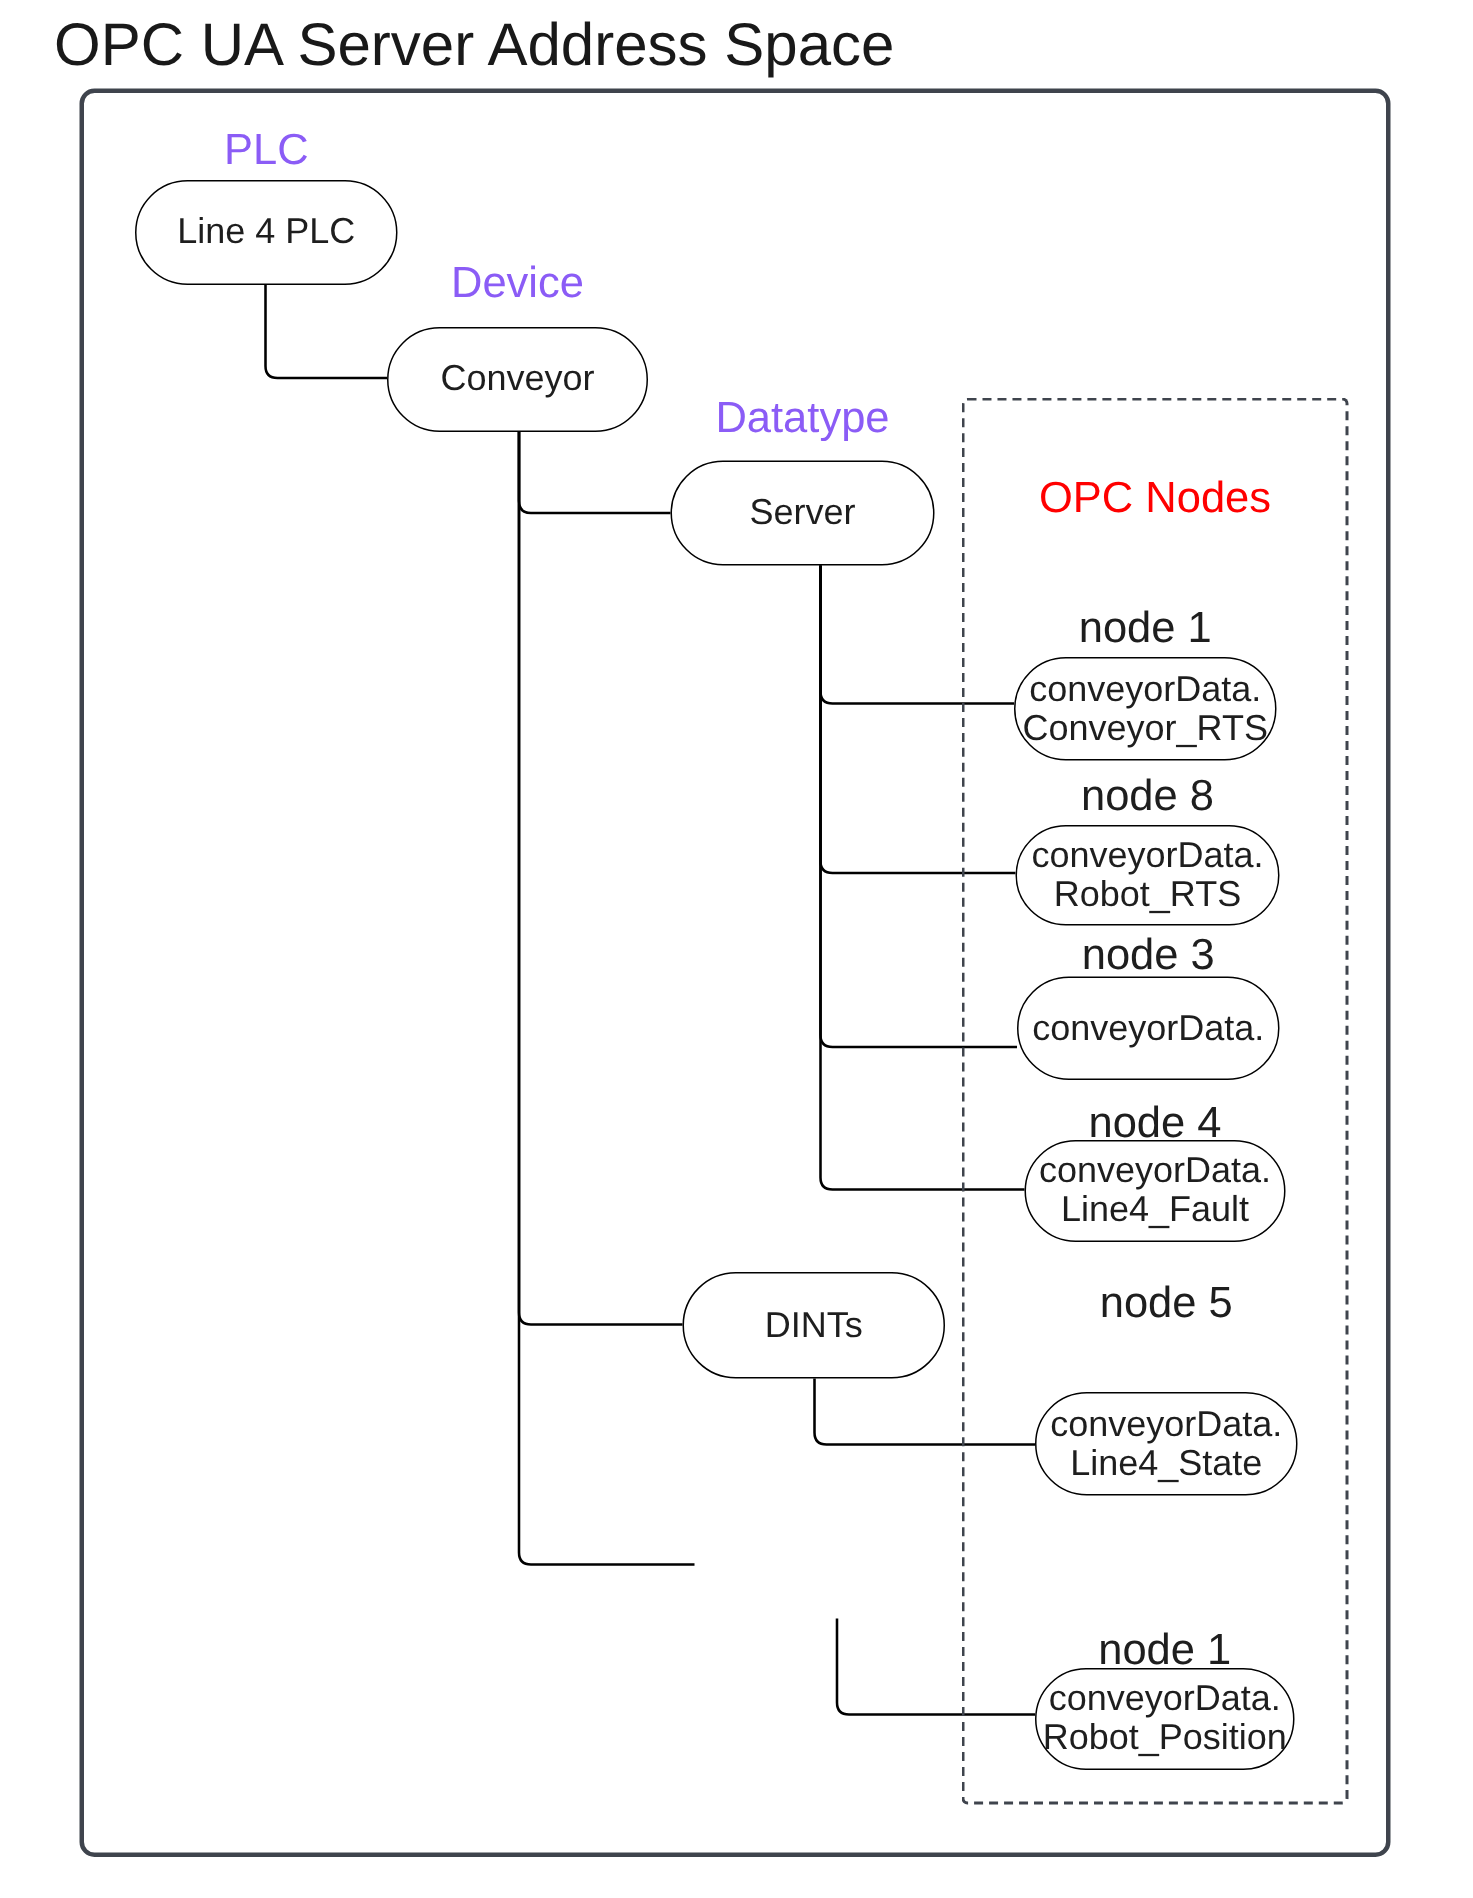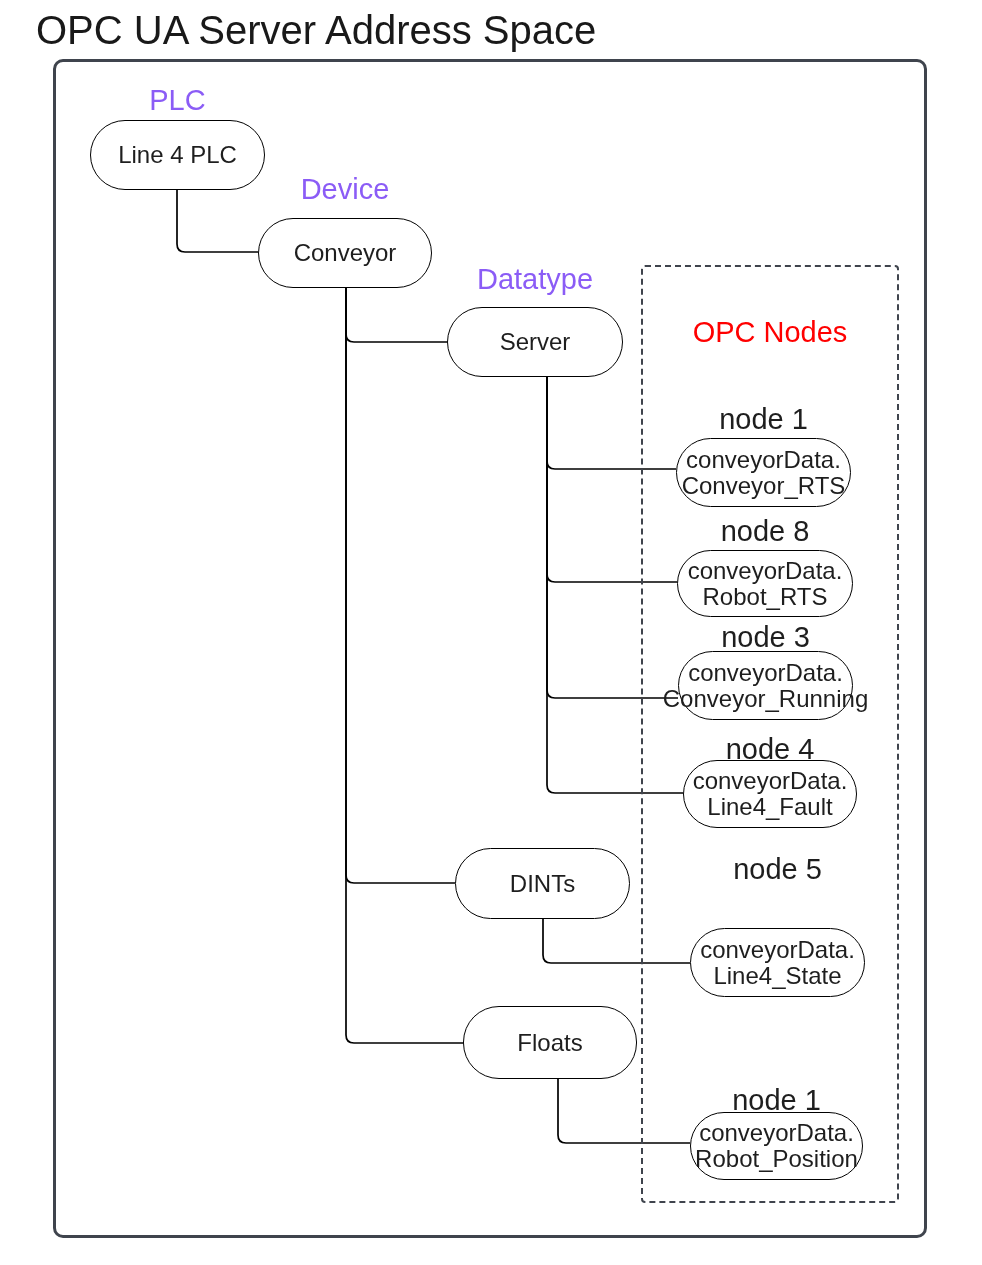--- a/index.html
+++ b/index.html
@@ -81,40 +81,37 @@
   </div>
   <div class="oval" style="left:258px;top:218px;width:174px;height:70px;">
     <span class="txt">Conveyor</span>
   </div>
   <div class="oval" style="left:447px;top:307px;width:176px;height:70px;">
     <span class="txt">Server</span>
   </div>
   <div class="oval" style="left:455px;top:848px;width:175px;height:71px;">
     <span class="txt">DINTs</span>
   </div>
-  <div class="oval" style="left:463px;top:1006px;width:174px;height:73px;">
-    <span class="txt">Floats</span>
-  </div>
 
   <div class="node-label" style="left:676px;width:175px;top:406px;">node 1</div>
   <div class="oval" style="left:676px;top:438px;width:175px;height:69px;">
     <span class="txt"><span>conveyorData.</span><br>
     <span>Conveyor_RTS</span></span>
   </div>
 
   <div class="node-label" style="left:677px;width:176px;top:518px;">node 8</div>
   <div class="oval" style="left:677px;top:550px;width:176px;height:67px;">
     <span class="txt"><span>conveyorData.</span><br>
     <span>Robot_RTS</span></span>
   </div>
 
   <div class="node-label" style="left:678px;width:175px;top:624px;">node 3</div>
   <div class="oval" style="left:678px;top:651px;width:175px;height:69px;">
     <span class="txt"><span>conveyorData.</span><br>
-    <span>Conveyor_Running</span></span>
+    </span>
   </div>
 
   <div class="node-label" style="left:683px;width:174px;top:736px;">node 4</div>
   <div class="oval" style="left:683px;top:760px;width:174px;height:68px;">
     <span class="txt"><span>conveyorData.</span><br>
     <span>Line4_Fault</span></span>
   </div>
 
   <div class="node-label" style="left:690px;width:175px;top:856px;">node 5</div>
   <div class="oval" style="left:690px;top:928px;width:175px;height:69px;">

